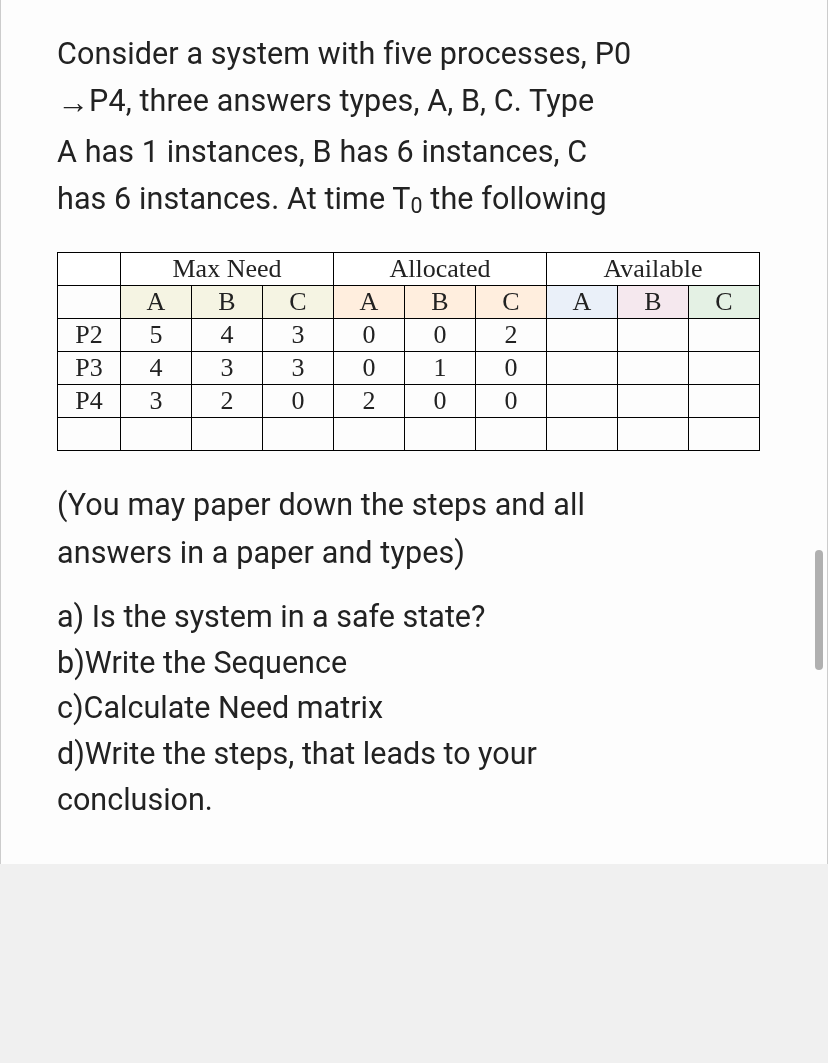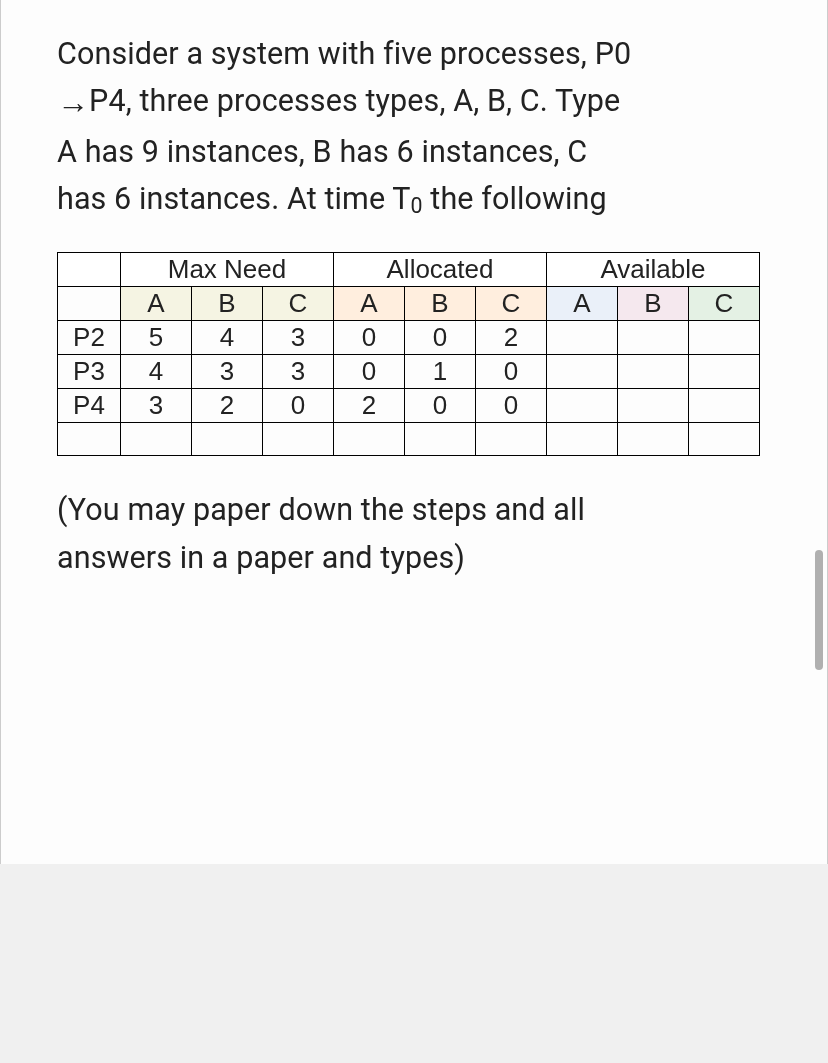--- a/index.html
+++ b/index.html
@@ -41,21 +41,21 @@
   sub.t0 {
     font-size: 0.7em;
     vertical-align: -4px;
   }
   .tablewrap {
     margin: 30px 0 30px 0;
   }
   table {
     border-collapse: collapse;
     font-size: 26px;
-    font-family: Liberation Sans, sans-serif;
+    font-family: Liberation Serif, serif;
   }
   table td, table th {
     border: 1.5px solid #000;
     text-align: center;
     min-width: 58px;
     height: 30px;
     padding: 1px 6px;
     font-weight: normal;
   }
   .hdr-group td {
@@ -75,22 +75,22 @@
     line-height: 1.5;
   }
 </style>
 </head>
 <body>
 
 <div class="viewport">
 
   <div class="para">
     <span>Consider a system with five processes, P0</span><br>
-    <span class="arrow">→</span><span>P4, three processes types, A, B, C. Type</span><br>
-    <span>A has 9 instances, B has 6 instances, C</span><br>
+    <span class="arrow">→</span><span>P4, three answers types, A, B, C. Type</span><br>
+    <span>A has 1 instances, B has 6 instances, C</span><br>
     <span>has 6 instances. At time T</span><sub class="t0">0</sub><span> the following</span><br>
   </div>
 
   <div class="tablewrap">
     <table>
       <tbody>
           <tr class="hdr-group">
         <td class="proc-col"></td>
         <td colspan="3">Max Need</td>
         <td colspan="3">Allocated</td>
@@ -159,15 +159,22 @@
       </tr>
     </tbody>
       </table>
   </div>
 
   <div class="para">
     <span>(You may paper down the steps and all</span><br>
     <span>answers in a paper and types)</span>
   </div>
 
+  <div class="questions" style="margin-top:18px;">
+    <div>a) Is the system in a safe state?</div>
+    <div>b)Write the Sequence</div>
+    <div>c)Calculate Need matrix</div>
+    <div>d)Write the steps, that leads to your</div>
+    <div>conclusion.</div>
+  </div>
 
   <div class="scroll-indicator"></div>
 </div>
 
 </body></html>

